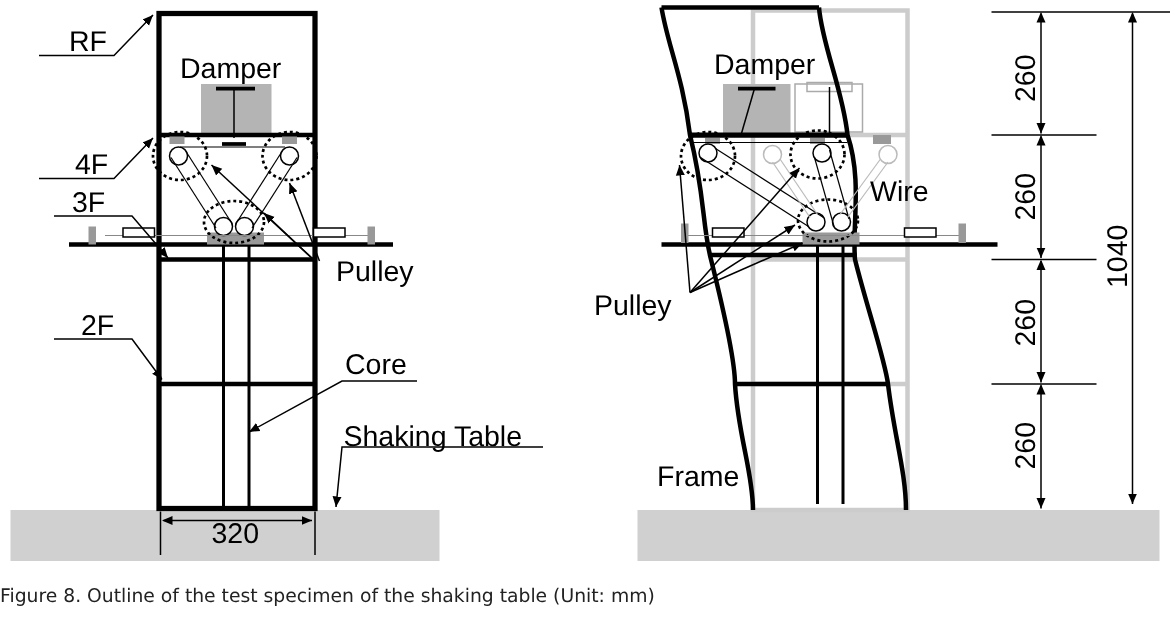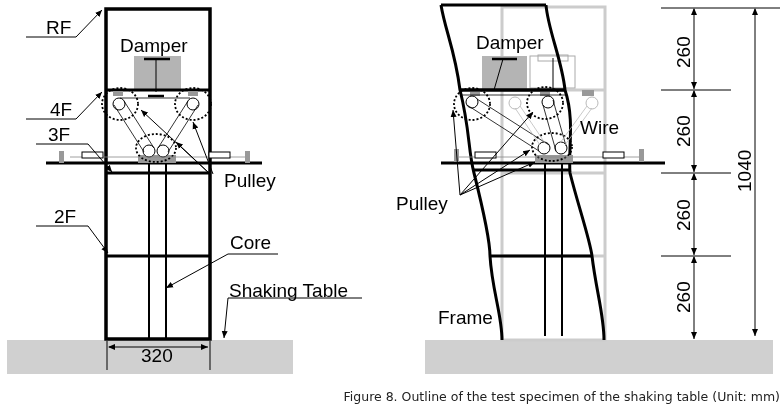--- a/index.html
+++ b/index.html
@@ -1,20 +1,20 @@
 <!DOCTYPE html>
 <html><head>
 <meta charset="utf-8">
 <style>
   html, body { margin: 0; padding: 0; background: #ffffff; }
   body { width: 780px; height: 417px; position: relative; overflow: hidden; font-family: "Liberation Sans", sans-serif; }
   #fig { position: absolute; left: 0; top: 0; }
   .lbl { font-family: "Liberation Sans", sans-serif; font-size: 19px; fill: #000; }
   .dim { font-family: "Liberation Sans", sans-serif; font-size: 19px; fill: #000; }
-  #caption { position: absolute; left: 0; width: 780px; top: 389px; text-align: right; font-family: "DejaVu Sans", sans-serif; font-size: 12.5px; color: #222; }
+  #caption { position: absolute; left: 0; width: 780px; top: 389px; text-align: left; font-family: "DejaVu Sans", sans-serif; font-size: 12.5px; color: #222; }
 </style>
 </head>
 <body>
 
 <svg id="fig" width="780" height="417" viewBox="0 0 780 417" xmlns="http://www.w3.org/2000/svg">
   <defs>
     <marker id="arr" markerWidth="8" markerHeight="8" refX="7" refY="4" orient="auto" markerUnits="userSpaceOnUse">
       <path d="M0,1 L7,4 L0,7 Z" fill="#000"></path>
     </marker>
     <marker id="arrS" markerWidth="8" markerHeight="8" refX="1" refY="4" orient="auto" markerUnits="userSpaceOnUse">

